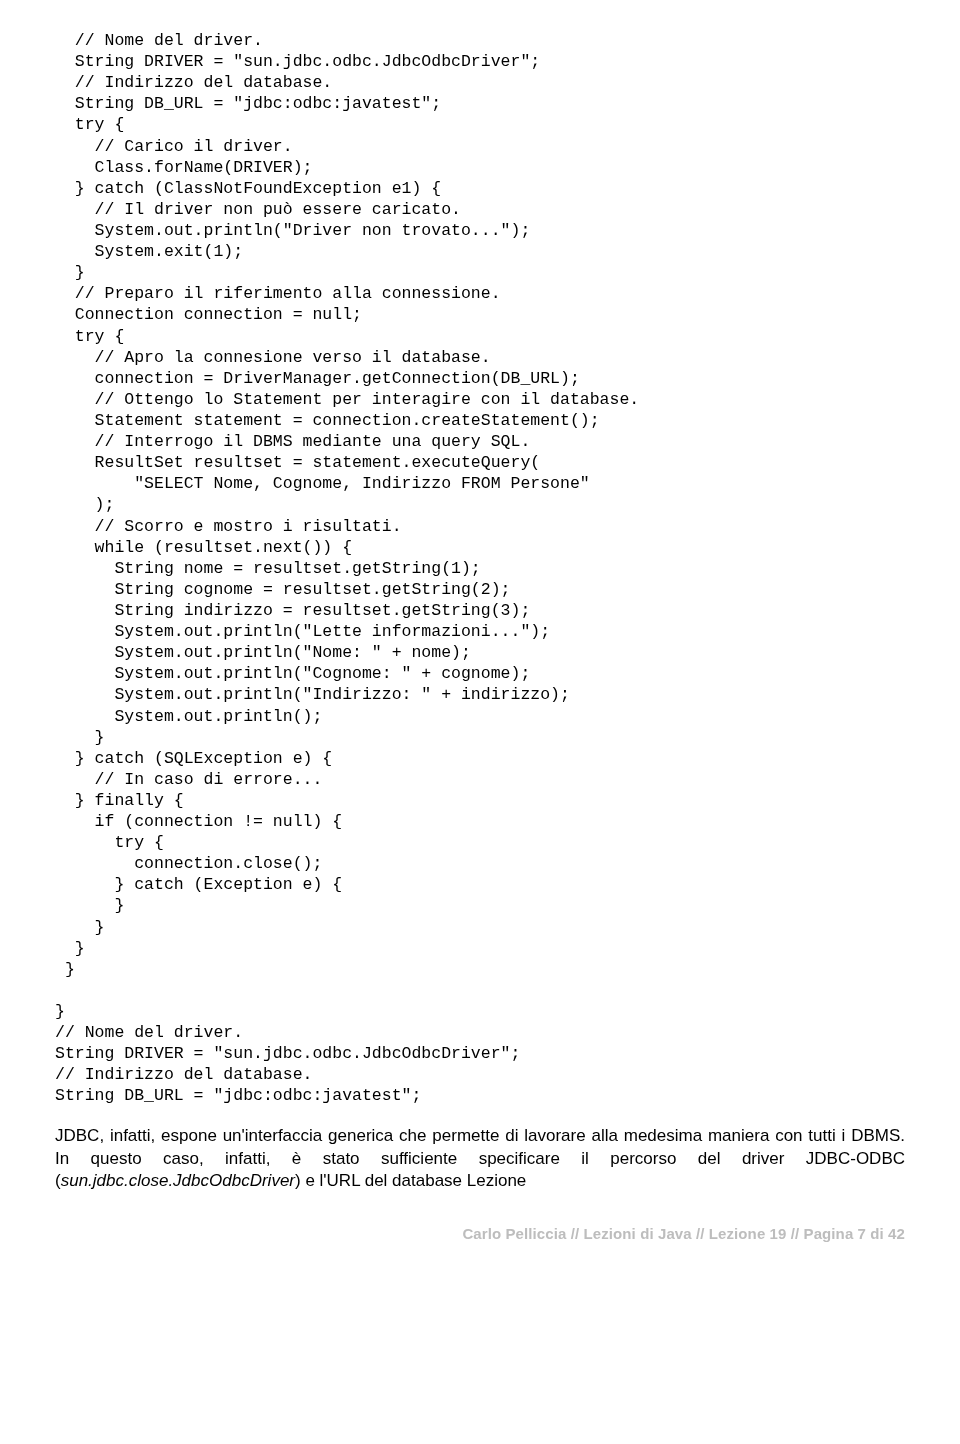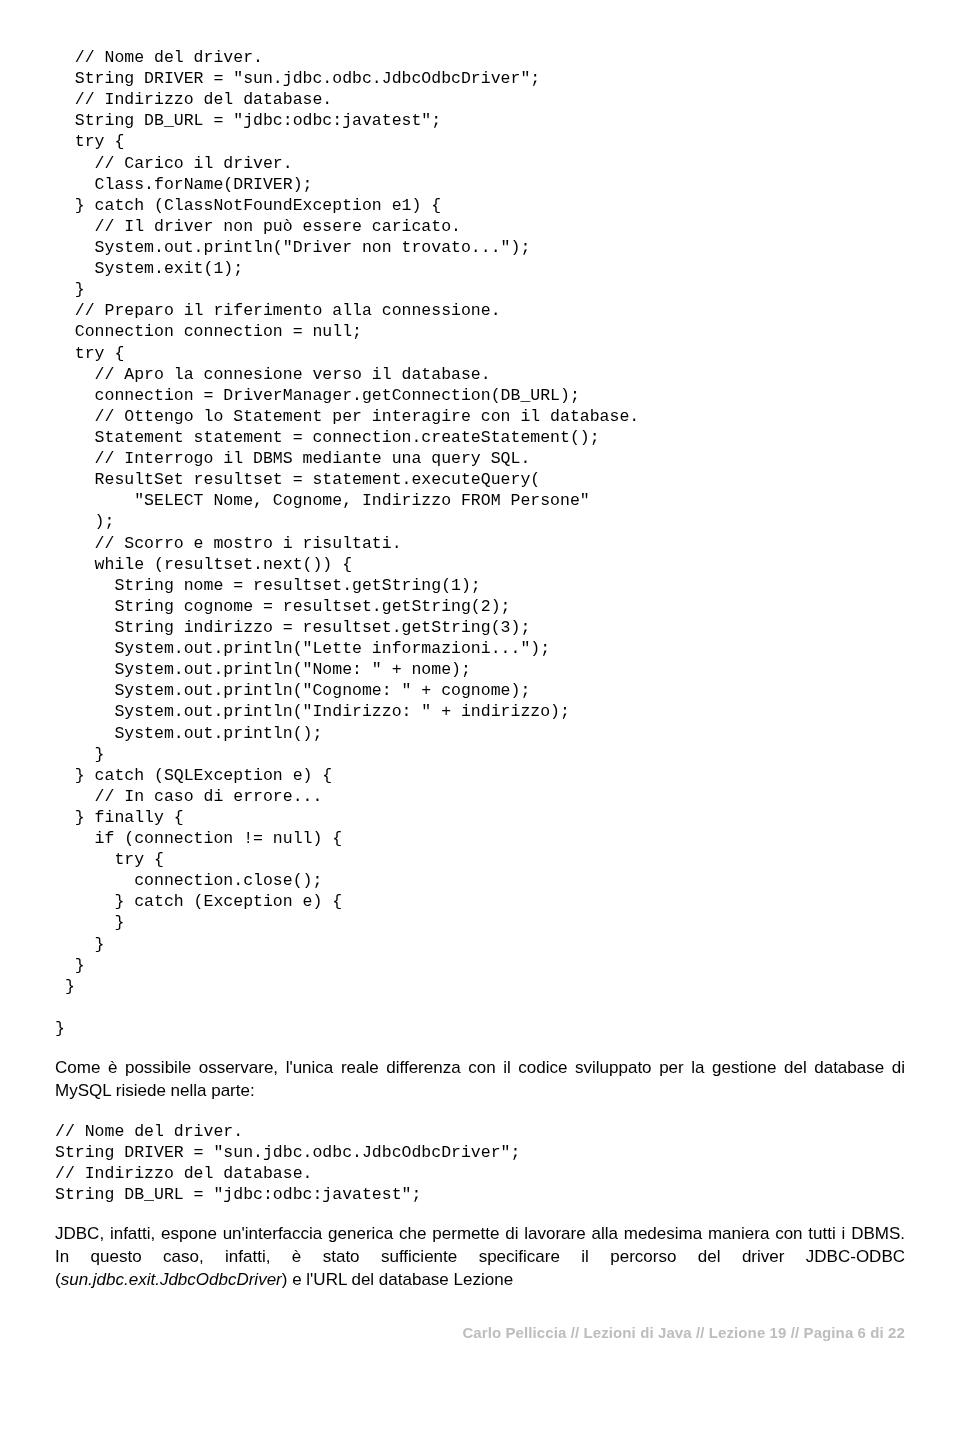--- a/index.html
+++ b/index.html
@@ -13,21 +13,20 @@
     padding: 30px 55px 40px 55px;
     box-sizing: border-box;
     width: 960px;
   }
   .code {
     font-family: "Courier New", Courier, monospace;
     font-size: 16.5px;
     line-height: 1.28;
     white-space: pre;
     color: #000;
-    margin-top: 17px;
   }
   .prose {
     font-family: Arial, Helvetica, sans-serif;
     font-size: 17px;
     line-height: 1.35;
     text-align: justify;
     color: #000;
     margin: 18px 0 18px 0;
   }
   .footer {
@@ -86,24 +85,23 @@
       try {
         connection.close();
       } catch (Exception e) {
       }
     }
   }
  }
 
 }</div>
 
-  <div class="prose">Come è possibile osservare, l'unica reale differenza con il codice sviluppato per la gestione del database di MySQL risiede nella parte:</div>
 
   <div class="code">// Nome del driver.
 String DRIVER = "sun.jdbc.odbc.JdbcOdbcDriver";
 // Indirizzo del database.
 String DB_URL = "jdbc:odbc:javatest";</div>
 
-  <div class="prose"><span>JDBC, infatti, espone un'interfaccia generica che permette di lavorare alla medesima maniera con tutti i DBMS. In questo caso, infatti, è stato sufficiente specificare il percorso del driver JDBC-ODBC (</span><i>sun.jdbc.exit.JdbcOdbcDriver</i><span>) e l'URL del database Lezione</span></div>
+  <div class="prose"><span>JDBC, infatti, espone un'interfaccia generica che permette di lavorare alla medesima maniera con tutti i DBMS. In questo caso, infatti, è stato sufficiente specificare il percorso del driver JDBC-ODBC (</span><i>sun.jdbc.close.JdbcOdbcDriver</i><span>) e l'URL del database Lezione</span></div>
 
-  <div class="footer">Carlo Pelliccia // Lezioni di Java // Lezione 19 // Pagina 6 di 22</div>
+  <div class="footer">Carlo Pelliccia // Lezioni di Java // Lezione 19 // Pagina 7 di 42</div>
 
 </div>
 
 </body></html>

